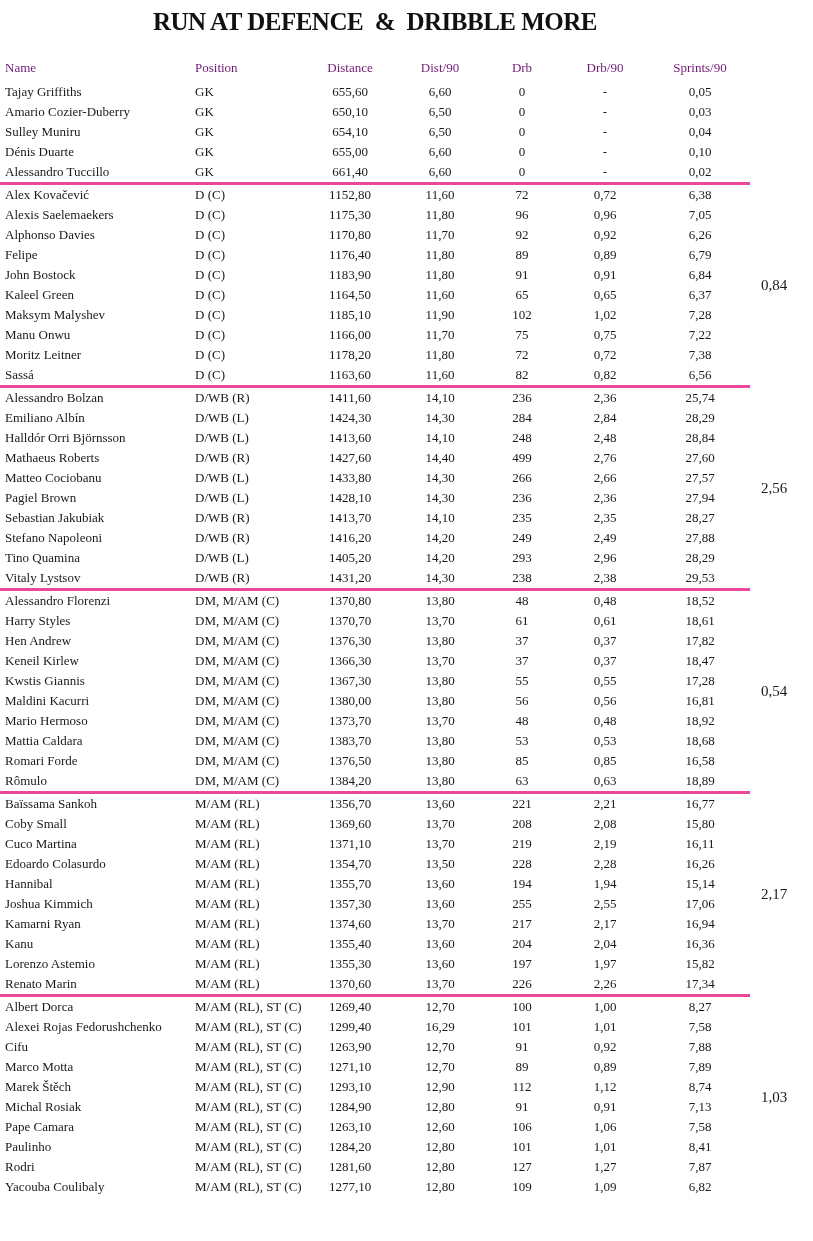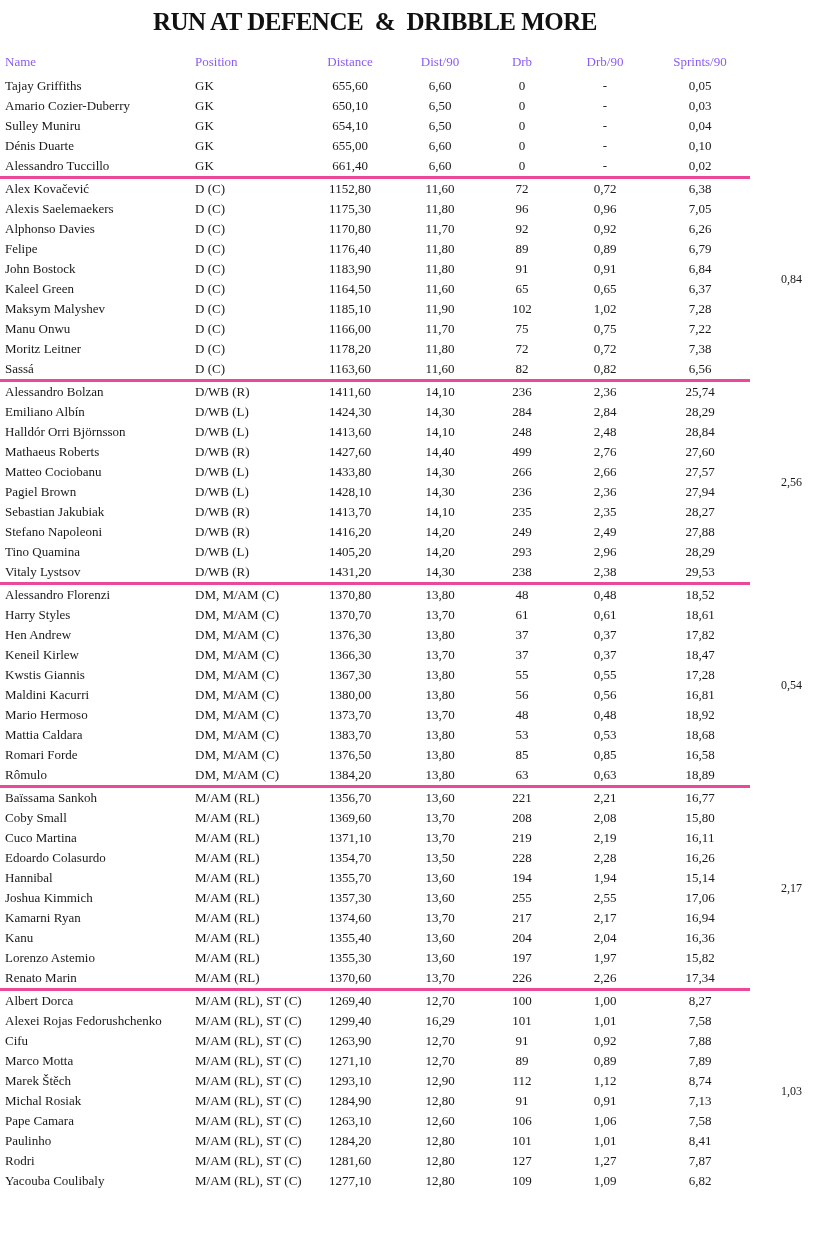--- a/index.html
+++ b/index.html
@@ -25,36 +25,36 @@
     display:grid;
     grid-template-columns:192px 112px 92px 88px 76px 90px 100px;
     height:20px;
     line-height:20px;
     font-size:13px;
     width:750px;
   }
   .grid-row .c-name{padding-left:5px;text-align:left;overflow:hidden;white-space:nowrap;}
   .grid-row .c-pos{padding-left:3px;text-align:left;white-space:nowrap;}
   .grid-row .c-num{text-align:center;white-space:nowrap;}
-  #header-row{margin-top:16px;color:#8b5cf6;}
+  #header-row{margin-top:22px;color:#701a75;}
   #groups{margin-top:4px;}
   .group{
     position:relative;
     width:750px;
     border-bottom:3px solid #ec4899;
   }
   .group.no-divider{border-bottom:none;}
   .group-avg{
     position:absolute;
     left:746px;
     width:56px;
     top:50%;
     transform:translateY(-50%);
-    text-align:right;
-    font-size:12px;
+    text-align:center;
+    font-size:15px;
     line-height:14px;
     color:#191919;
   }
   #summary-row{margin-top:15px;}
 </style>
 </head>
 <body>
 
 <div id="page">
 

